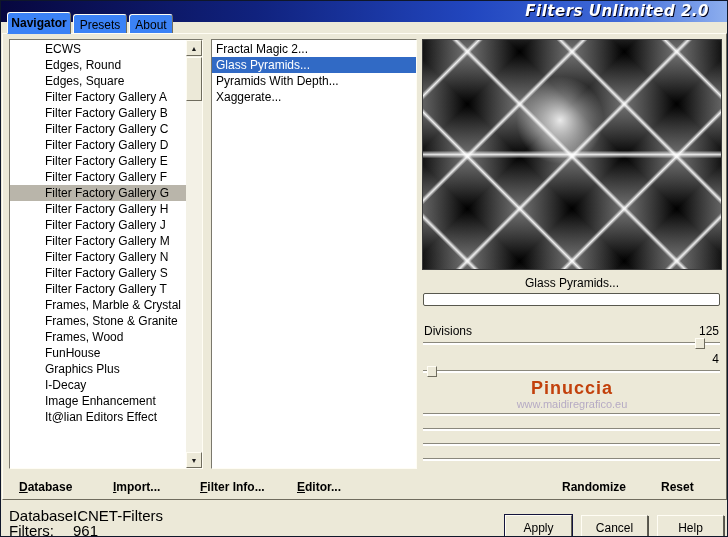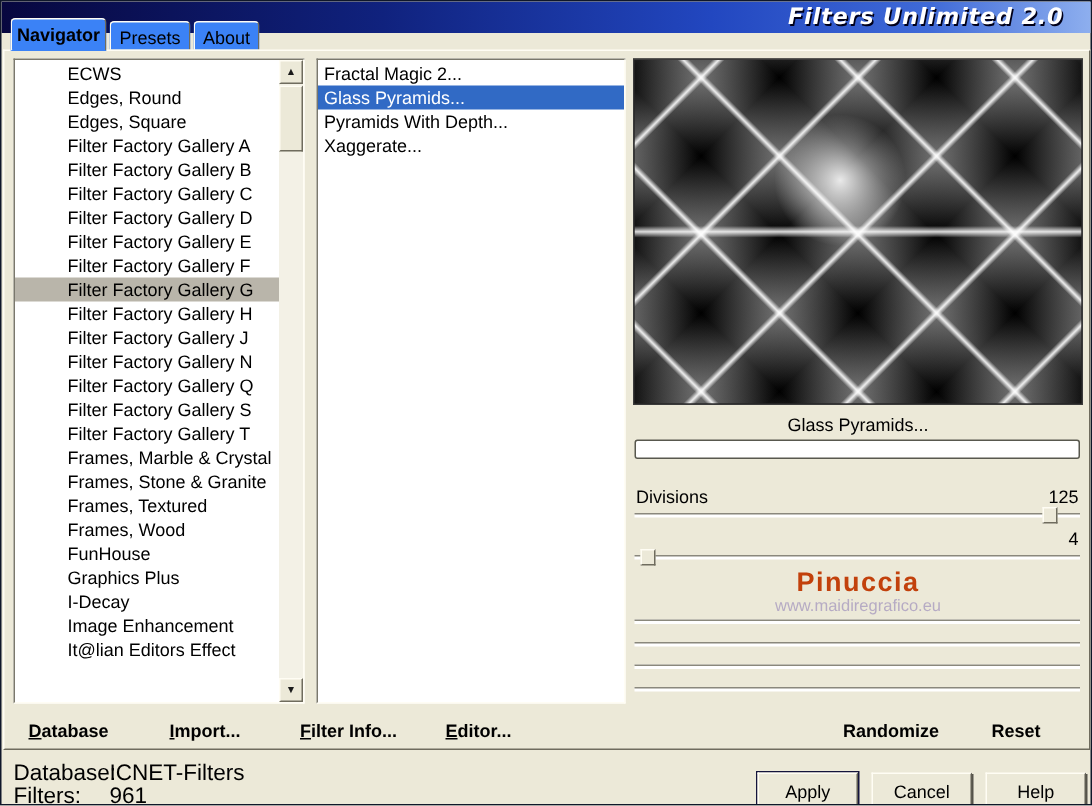--- a/index.html
+++ b/index.html
@@ -136,27 +136,26 @@
       <div class="list-item">Edges, Square</div>
       <div class="list-item">Filter Factory Gallery A</div>
       <div class="list-item">Filter Factory Gallery B</div>
       <div class="list-item">Filter Factory Gallery C</div>
       <div class="list-item">Filter Factory Gallery D</div>
       <div class="list-item">Filter Factory Gallery E</div>
       <div class="list-item">Filter Factory Gallery F</div>
       <div class="list-item selected">Filter Factory Gallery G</div>
       <div class="list-item">Filter Factory Gallery H</div>
       <div class="list-item">Filter Factory Gallery J</div>
+      <div class="list-item">Filter Factory Gallery M</div>
       <div class="list-item">Filter Factory Gallery N</div>
-      <div class="list-item">Filter Factory Gallery Q</div>
       <div class="list-item">Filter Factory Gallery S</div>
       <div class="list-item">Filter Factory Gallery T</div>
       <div class="list-item">Frames, Marble &amp; Crystal</div>
       <div class="list-item">Frames, Stone &amp; Granite</div>
-      <div class="list-item">Frames, Textured</div>
       <div class="list-item">Frames, Wood</div>
       <div class="list-item">FunHouse</div>
       <div class="list-item">Graphics Plus</div>
       <div class="list-item">I-Decay</div>
       <div class="list-item">Image Enhancement</div>
       <div class="list-item">It@lian Editors Effect</div>
     </div>
 
   <div class="listbox list-filters">
 

